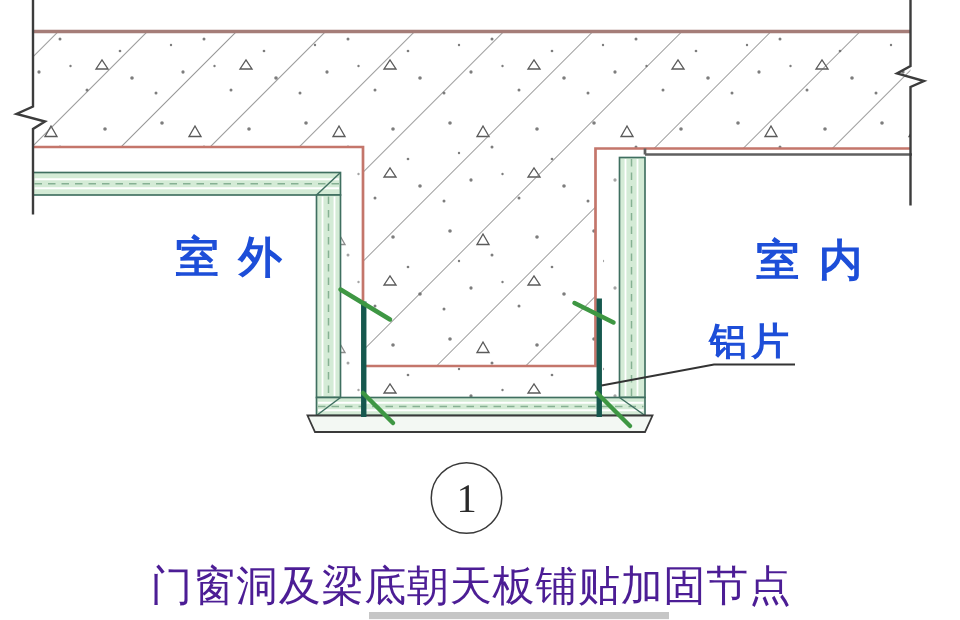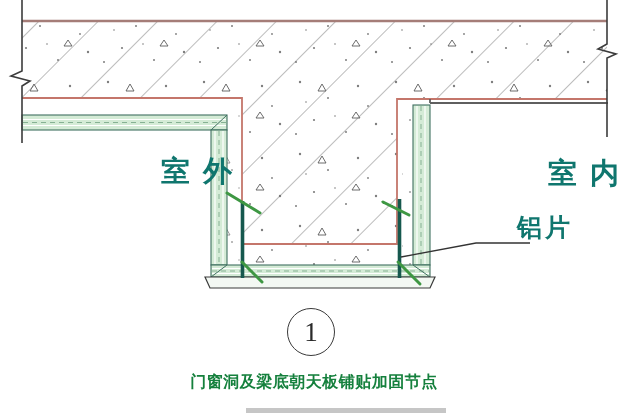--- a/index.html
+++ b/index.html
@@ -1,39 +1,39 @@
 <!DOCTYPE html>
 <html style="--c-outline_red: #c4766b; --c-top_line: #a57d78; --c-membrane_fill: #d4ebd6; --c-membrane_border: #3f6f60; --c-membrane_dash: #86b193; --c-aluminum_teal: #16584e; --c-tick_green: #3e9743; --c-hatch_line: #6a6a6a; --c-speck_gray: #7d7d7d; --c-break_line: #3c3c3c; --c-plaster_gray: #5f5f5f; --c-board_fill: #f3f8f3;"><head>
 <meta charset="utf-8">
 <style>
   html,body{margin:0;padding:0;background:#ffffff;}
   #stage{
     position:relative;width:640px;height:413px;background:#ffffff;overflow:hidden;
     font-family:"Liberation Sans",sans-serif;
   }
   #drawing{position:absolute;left:0;top:0;}
-  .lbl{position:absolute;color:#0f766e;white-space:nowrap;margin-left:44px;}
+  .lbl{position:absolute;color:#1d4ed8;white-space:nowrap;}
   .lbl-room{
     font-family:"Liberation Serif",serif;
     font-size:29px;font-weight:700;letter-spacing:13px;
   }
   .lbl-part{
     font-family:"Liberation Serif",serif;
     font-size:25px;font-weight:600;letter-spacing:3px;
   }
   .detail-badge{
     position:absolute;left:287px;top:308px;width:48px;height:48px;
     border:1.6px solid #3a3a3a;border-radius:50%;
     display:flex;align-items:center;justify-content:center;
     font-family:"Liberation Serif",serif;font-size:27px;color:#2a2a2a;
     box-sizing:border-box;background:transparent;
   }
   .caption{
     position:absolute;left:0;top:372px;width:628px;text-align:center;
-    font-size:16px;font-weight:700;color:#15803d;letter-spacing:0.5px;
+    font-size:28px;font-weight:400;color:#4c1d95;letter-spacing:0.5px;
   }
   .cropped-bar{
     position:absolute;left:246px;top:408px;width:200px;height:5px;
     background:#a8a8a8;opacity:0.65;
   }
 </style>
 </head>
 <body>
 
 <div id="stage">

